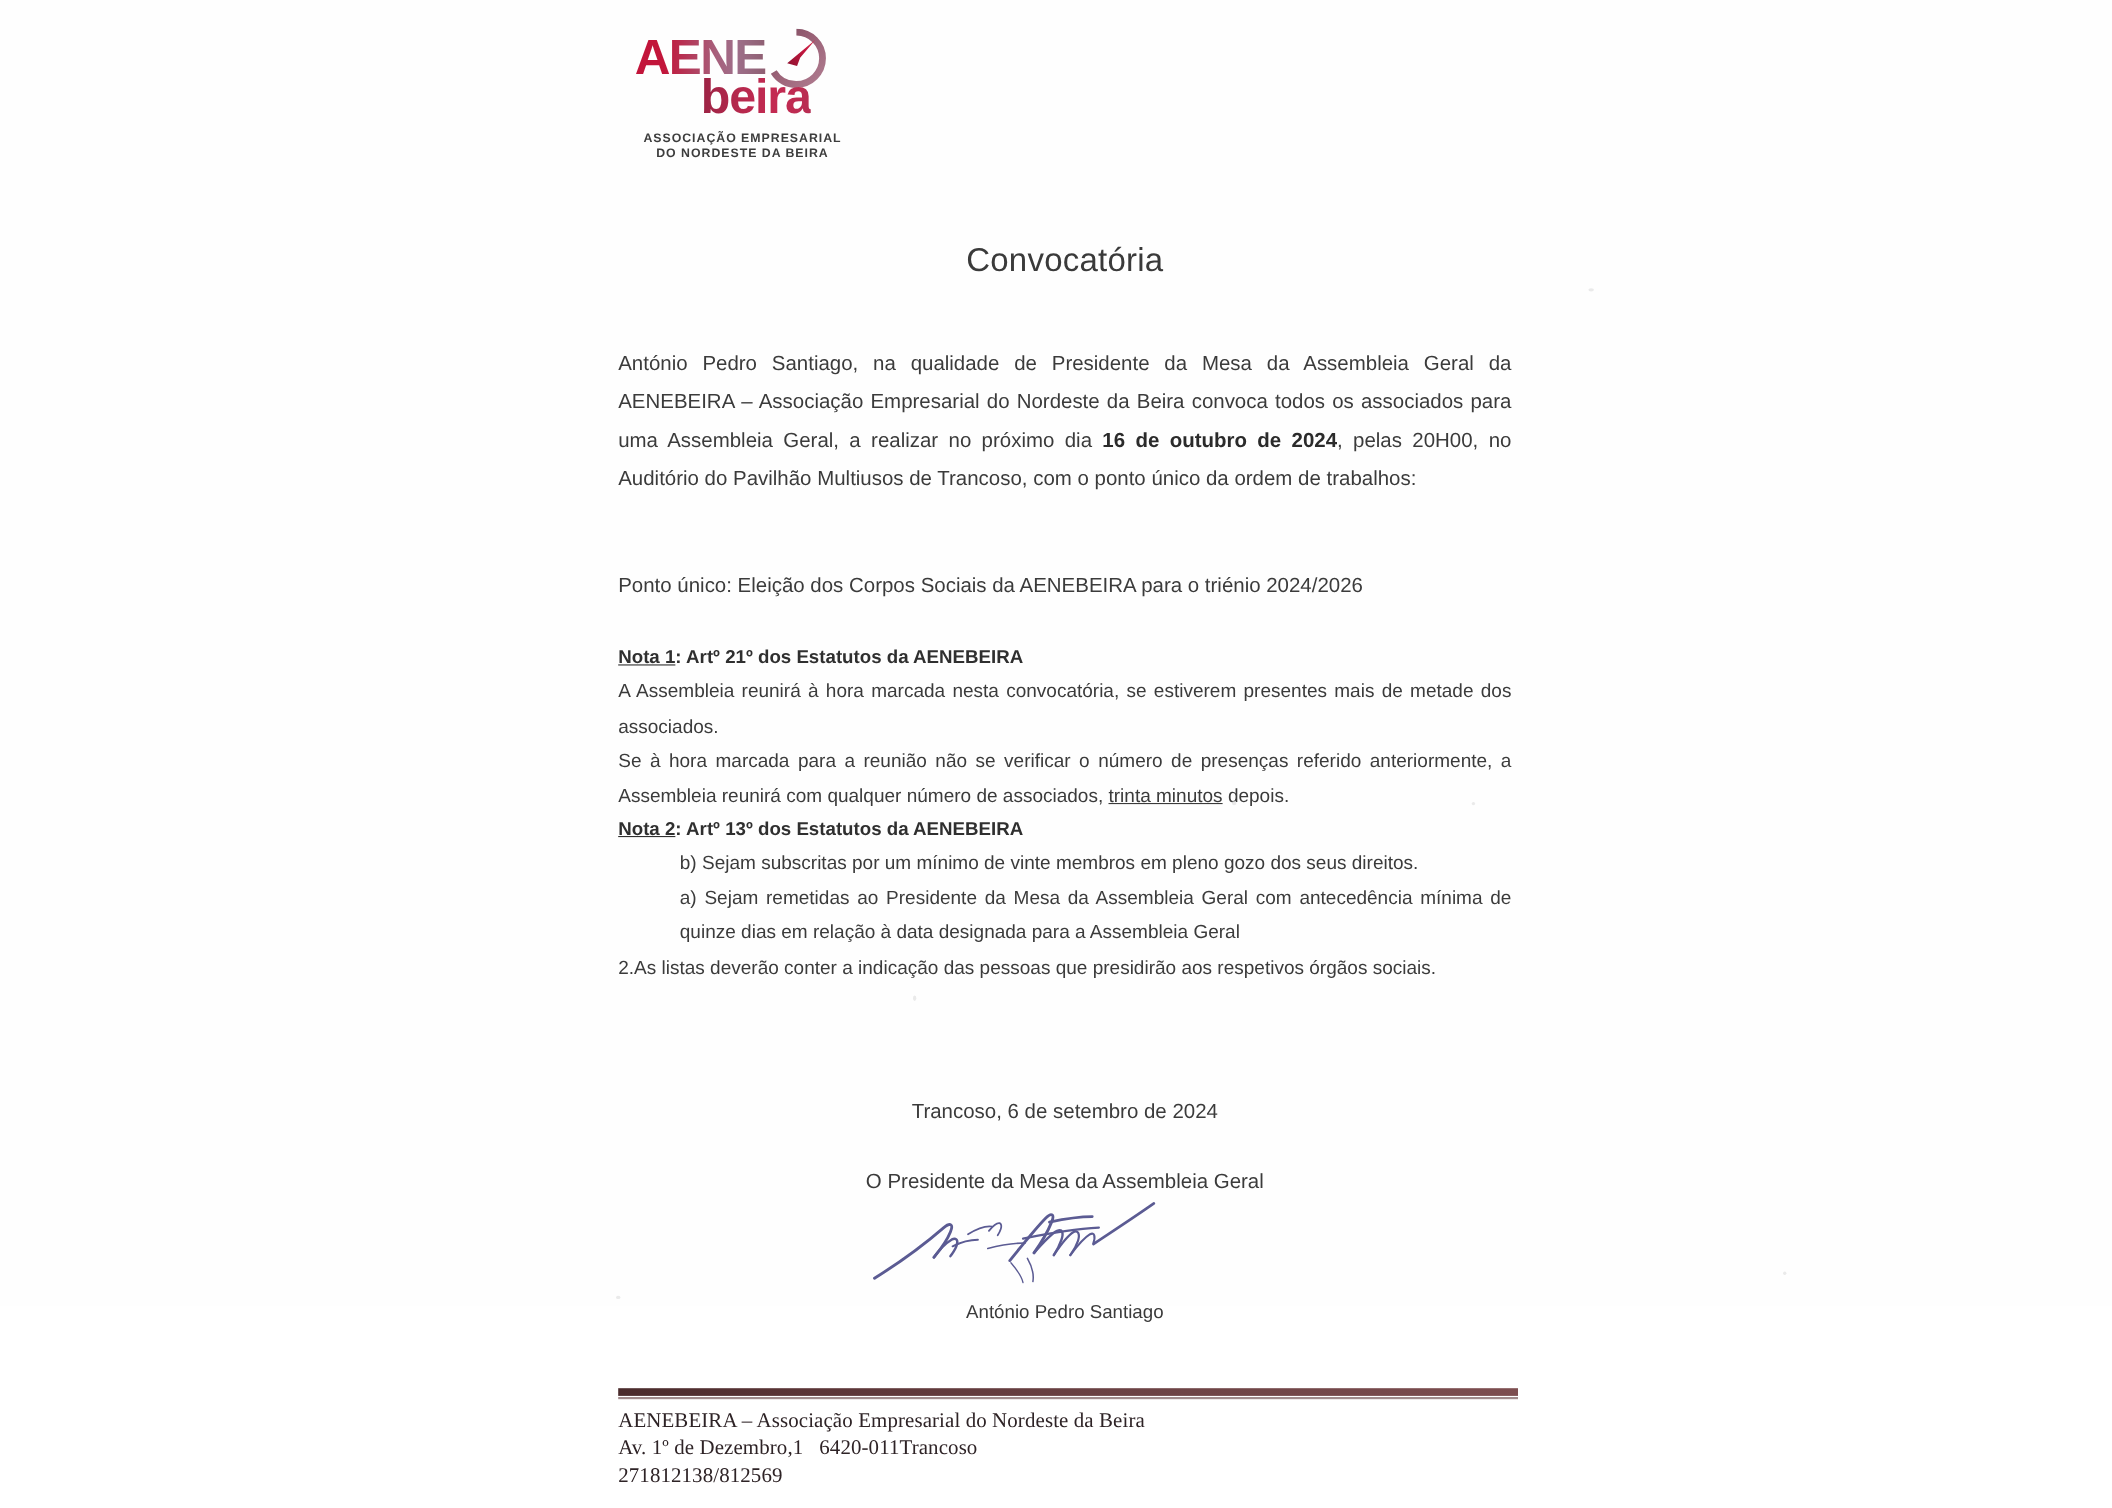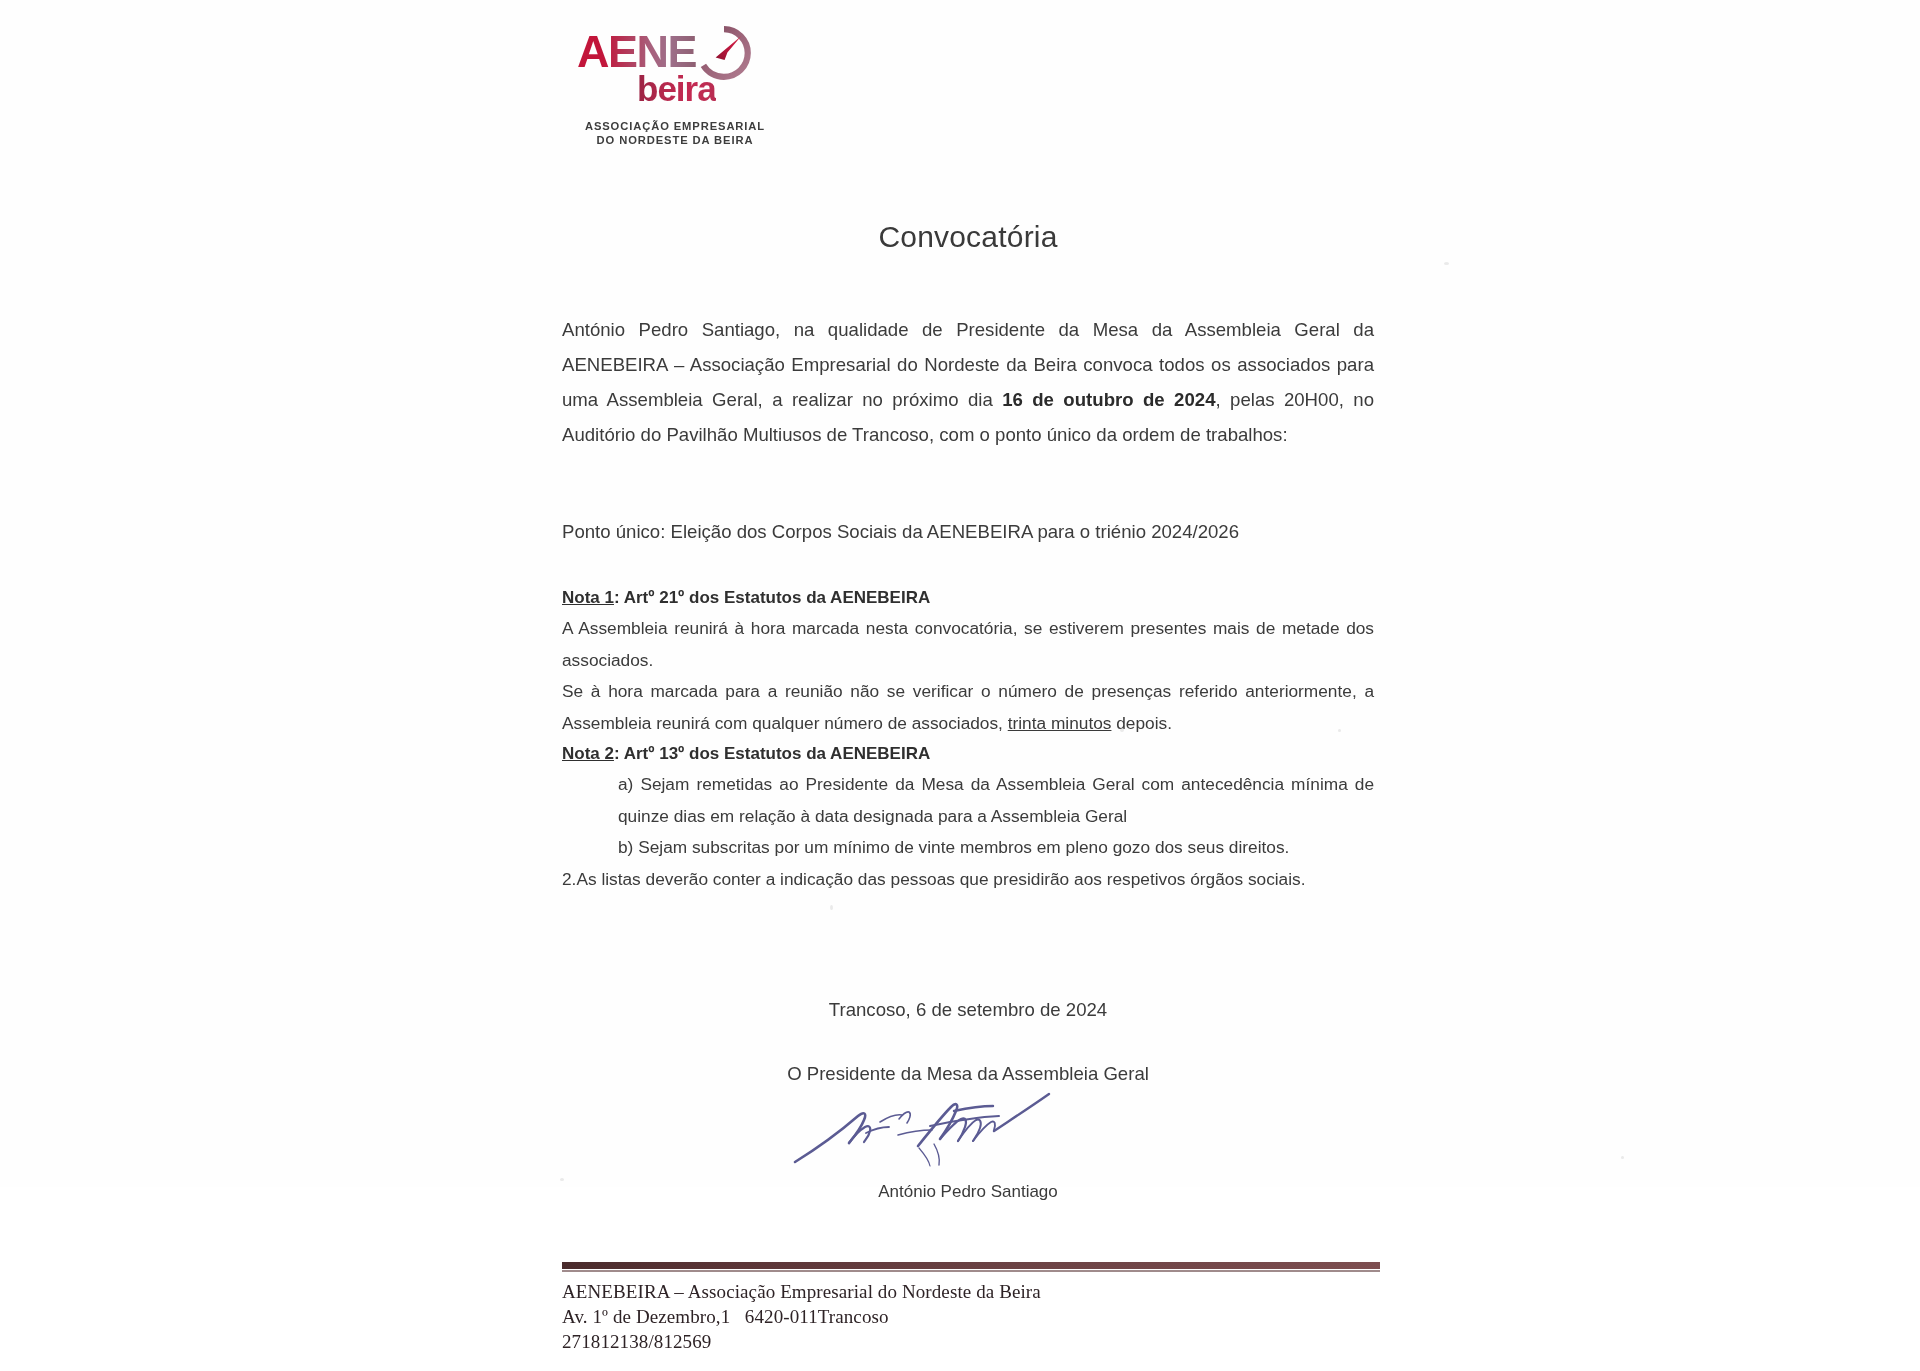--- a/index.html
+++ b/index.html
@@ -61,21 +61,21 @@
     top: -2px;
     width: 54px;
     height: 54px;
   }
   .logo-beira {
     position: absolute;
     left: 62px;
     top: 38px;
     font-family: "Liberation Sans", sans-serif;
     font-weight: 700;
-    font-size: 35px;
+    font-size: 44px;
     letter-spacing: -1px;
     line-height: 46px;
     background-image: linear-gradient(90deg, #9b2344 0%, #b6294d 35%, #c42a52 70%, #b82d52 100%);
     -webkit-background-clip: text;
     background-clip: text;
     color: transparent;
     white-space: nowrap;
   }
   .logo-tagline {
     position: absolute;
@@ -270,23 +270,23 @@
 
     <p class="note-head"><span class="u">Nota 1</span><span>: Artº 21º dos Estatutos da AENEBEIRA</span></p>
 
     <p class="p note"> A Assembleia reunirá à hora marcada nesta convocatória, se estiverem presentes mais de metade dos associados.</p>
 
     <p class="p note"><span>Se à hora marcada para a reunião não se verificar o número de presenças referido anteriormente, a Assembleia reunirá com qualquer número de associados, </span><span class="ul">trinta minutos</span><span> depois.</span></p>
 
     <p class="note-head"><span class="u">Nota 2</span><span>: Artº 13º dos Estatutos da AENEBEIRA</span></p>
 
 
+    <p class="p sub sub-left">b) Sejam subscritas por um mínimo de vinte membros em pleno gozo dos seus direitos.</p>
+
     <p class="p sub">a) Sejam remetidas ao Presidente da Mesa da Assembleia Geral com antecedência mínima de quinze dias em relação à data designada para a Assembleia Geral</p>
-
-    <p class="p sub sub-left">b) Sejam subscritas por um mínimo de vinte membros em pleno gozo dos seus direitos.</p>
 
     <p class="p note note-left">2.As listas deverão conter a indicação das pessoas que presidirão aos respetivos órgãos sociais.</p>
   </div>
 
   <div id="sign-area">
     <div class="sign-line">Trancoso, 6 de setembro de 2024</div>
     <div class="sign-gap-1"></div>
     <div class="sign-line">O Presidente da Mesa da Assembleia Geral</div>
 
     <svg id="signature-ink" viewBox="0 0 812 78" aria-hidden="true">

